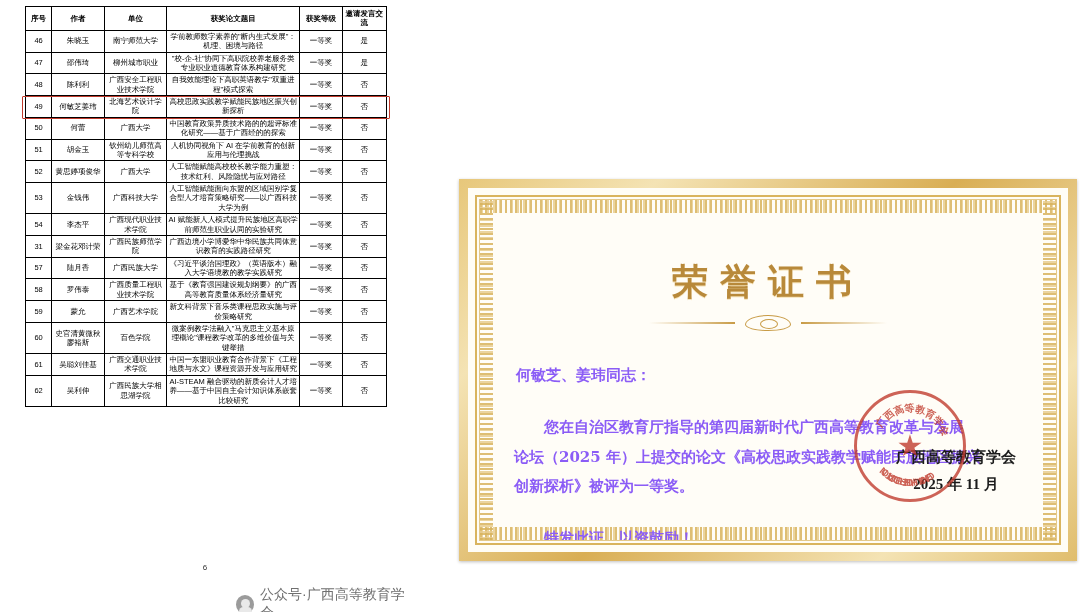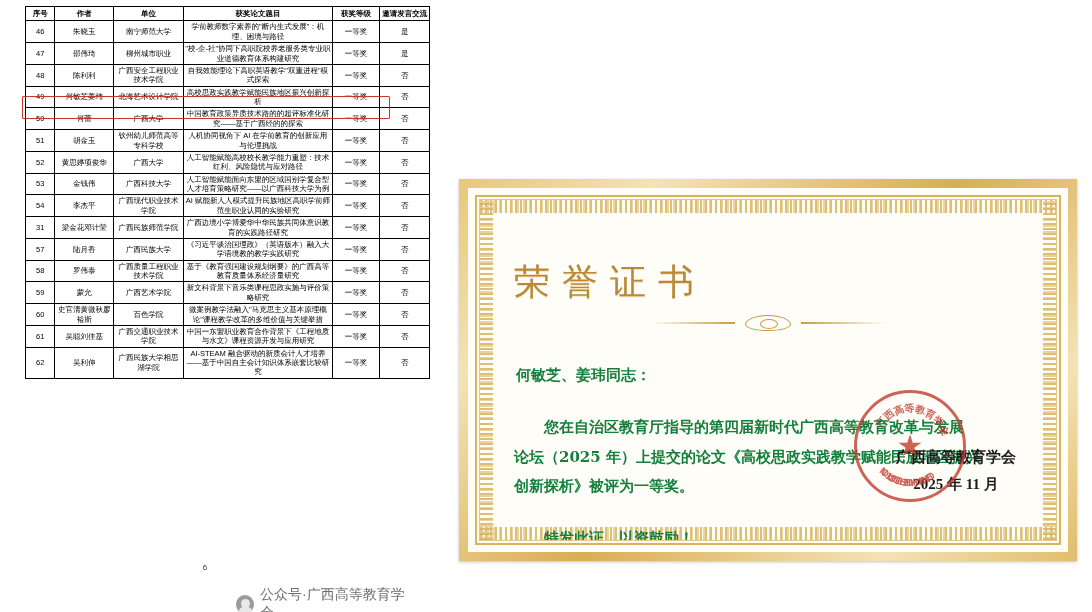--- a/index.html
+++ b/index.html
@@ -14,21 +14,21 @@
   .page { position:relative; width:1092px; height:612px; }
 
   
   .doc-left {
     position:absolute; left:0; top:0; width:410px; height:612px;
     background:#fff;
   }
   table.award-table {
     position:absolute;
     left:25px; top:6px;
-    width:405px;
+    width:362px;
     border-collapse:collapse;
     table-layout:fixed;
     font-size:7.5px;
     color:#000;
   }
   table.award-table th, table.award-table td {
     border:1px solid #000;
     text-align:center;
     vertical-align:middle;
     padding:1px 1px;
@@ -127,25 +127,26 @@
     background-image:
       repeating-linear-gradient(0deg,#d9b45e 0 2px, transparent 2px 5px),
       repeating-linear-gradient(0deg, transparent 0 1px, #e8cd92 1px 3px, transparent 3px 6px);
   }
   .orn-left { left:0; } .orn-right { right:0; }
 
   .cert-content {
     position:absolute; left:34px; right:34px; top:24px; bottom:24px;
   }
   .cert-title {
+    text-align:center;
     margin-top:34px;
     font-family:"DejaVu Serif", serif;
     font-size:36px;
     letter-spacing:12px;
-    font-weight:normal;
+    font-weight:bold;
     color:#b8893a;
     text-shadow:0 1px 0 #f5e2b8;
   }
   .title-deco {
     display:flex; align-items:center; justify-content:center; gap:10px;
     margin-top:8px;
   }
   .title-deco .bar {
     height:2px; width:86px;
     background:linear-gradient(90deg,rgba(200,155,70,0),#c89b46);
@@ -157,21 +158,21 @@
     border-radius:50% 50% 50% 50%/60% 60% 40% 40%;
     position:relative;
   }
   .title-deco .knot:after{
     content:"";position:absolute;left:14px;top:3px;width:16px;height:8px;
     border:1.2px solid #c89b46;border-radius:50%;
   }
   .cert-body {
     margin-top:30px;
     font-family:"DejaVu Serif", serif;
-    color:#15803d;
+    color:#8b5cf6;
     font-size:15px;
     line-height:1.95;
     font-weight:bold;
   }
   .cert-body .salutation { margin-left:2px; }
   .cert-body p { margin:0; }
   .cert-body .indent { text-indent:30px;margin-top:23px; }
   .sign-block {
     position:absolute; right:6px; bottom:18px;
     text-align:center;

